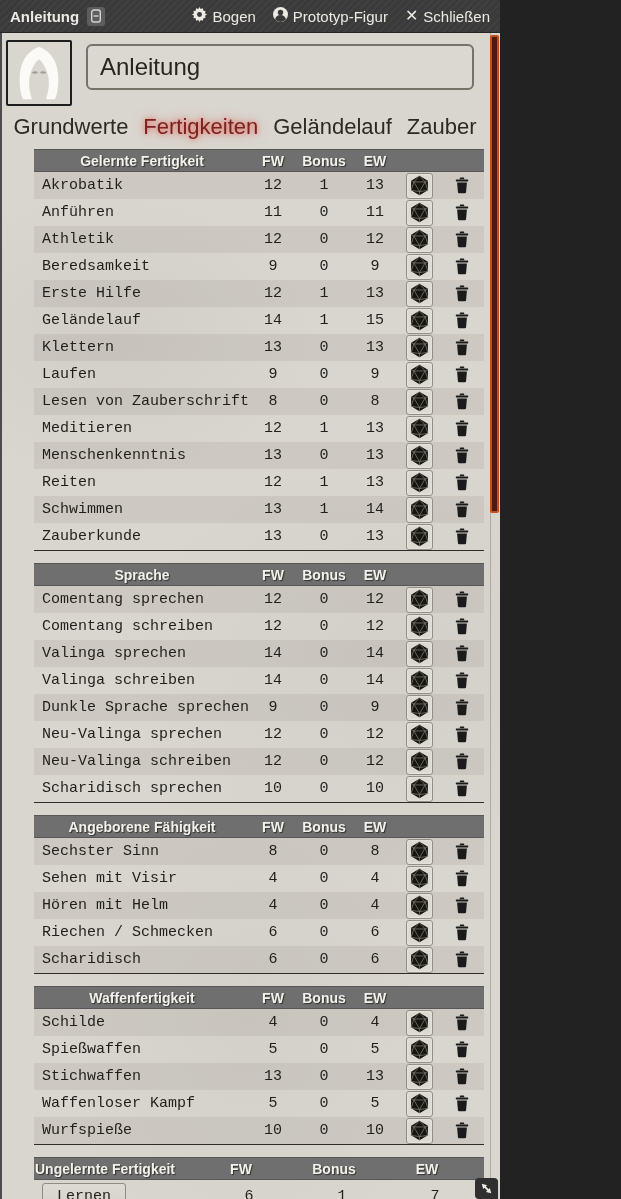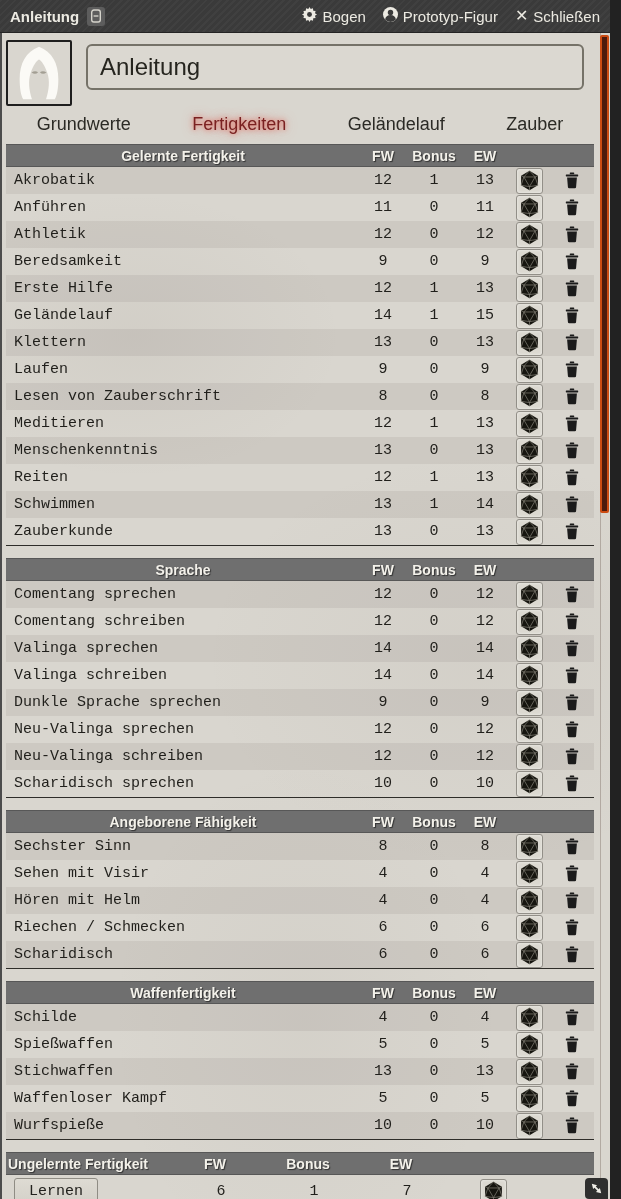--- a/index.html
+++ b/index.html
@@ -1,17 +1,17 @@
 <!DOCTYPE html>
 <html><head>
 <meta charset="utf-8">
 <style>
   html,body{margin:0;padding:0;background:#222;}
   .window{
-    position:relative;width:610px;height:1199px;overflow:hidden;
+    position:relative;width:500px;height:1199px;overflow:hidden;
     font-family:"Liberation Sans",sans-serif;
     background-color:var(--page-bg,#d9d6cf);
     background-image:
       radial-gradient(ellipse 320px 220px at 22% 28%, rgba(120,110,95,.07), transparent 65%),
       radial-gradient(ellipse 420px 320px at 78% 55%, rgba(120,110,95,.06), transparent 65%),
       radial-gradient(ellipse 300px 400px at 50% 85%, rgba(120,110,95,.05), transparent 65%);
   }
   
   .topbar{
     height:33px;display:flex;align-items:center;justify-content:space-between;
@@ -32,26 +32,26 @@
   .content{position:relative;border-left:2px solid #4c4c4c;padding:0 16px 0 4px;box-sizing:border-box;height:1166px;}
   .char-header{display:flex;align-items:flex-start;gap:14px;padding-top:7px;}
   .avatar{width:66px;height:66px;flex:none;border:2px solid #1e1e1e;border-radius:2px;
     display:flex;align-items:center;justify-content:center;cursor:pointer;box-sizing:border-box;}
   .name-input{
     flex:1;height:46px;margin:4px 10px 0 0;box-sizing:border-box;
     background:rgba(255,255,255,.06);border:2px solid #757268;border-radius:6px;
     font-family:inherit;font-size:24px;color:#26251f;padding:0 12px;outline:none;
   }
   .tabs{display:flex;justify-content:space-around;align-items:center;margin:6px 0 7px;}
-  .tab{background:none;border:none;padding:2px 6px;font-family:inherit;font-size:18px;
+  .tab{background:none;border:none;padding:2px 6px;font-family:inherit;font-size:22px;
     color:#2b2a25;cursor:pointer;}
   .tab.active{color:var(--active-tab,#7a2121);
     text-shadow:0 0 5px rgba(228,104,92,.95),0 0 11px rgba(228,104,92,.6);}
   
-  .skill-table{margin-bottom:12px;border-bottom:1px solid #2e2d29;}
+  .skill-table{margin-bottom:12px;border-bottom:1px solid #2e2d29;margin-left:28px;}
   .thead,.trow{display:grid;grid-template-columns:1fr 46px 56px 46px 42px 44px;align-items:center;}
   .unlearned .thead,.unlearned .trow{grid-template-columns:100px 1fr 46px 56px 46px 42px 44px;gap:42px;}
   .thead{height:21px;background:var(--header-bg,#6f6f6f);
     border-top:1px solid #575757;border-bottom:1px solid #575757;
     color:#f3f1ea;font-weight:bold;font-size:14px;
     text-shadow:1px 1px 1px rgba(0,0,0,.55);}
   .th-title{grid-column:1;text-align:center;}
   .unlearned .th-title{grid-column:1 / 3;}
   .th-col{text-align:center;}
   .trow{height:27px;font-size:15px;color:#201f1b;font-family:Liberation Mono, monospace;}

